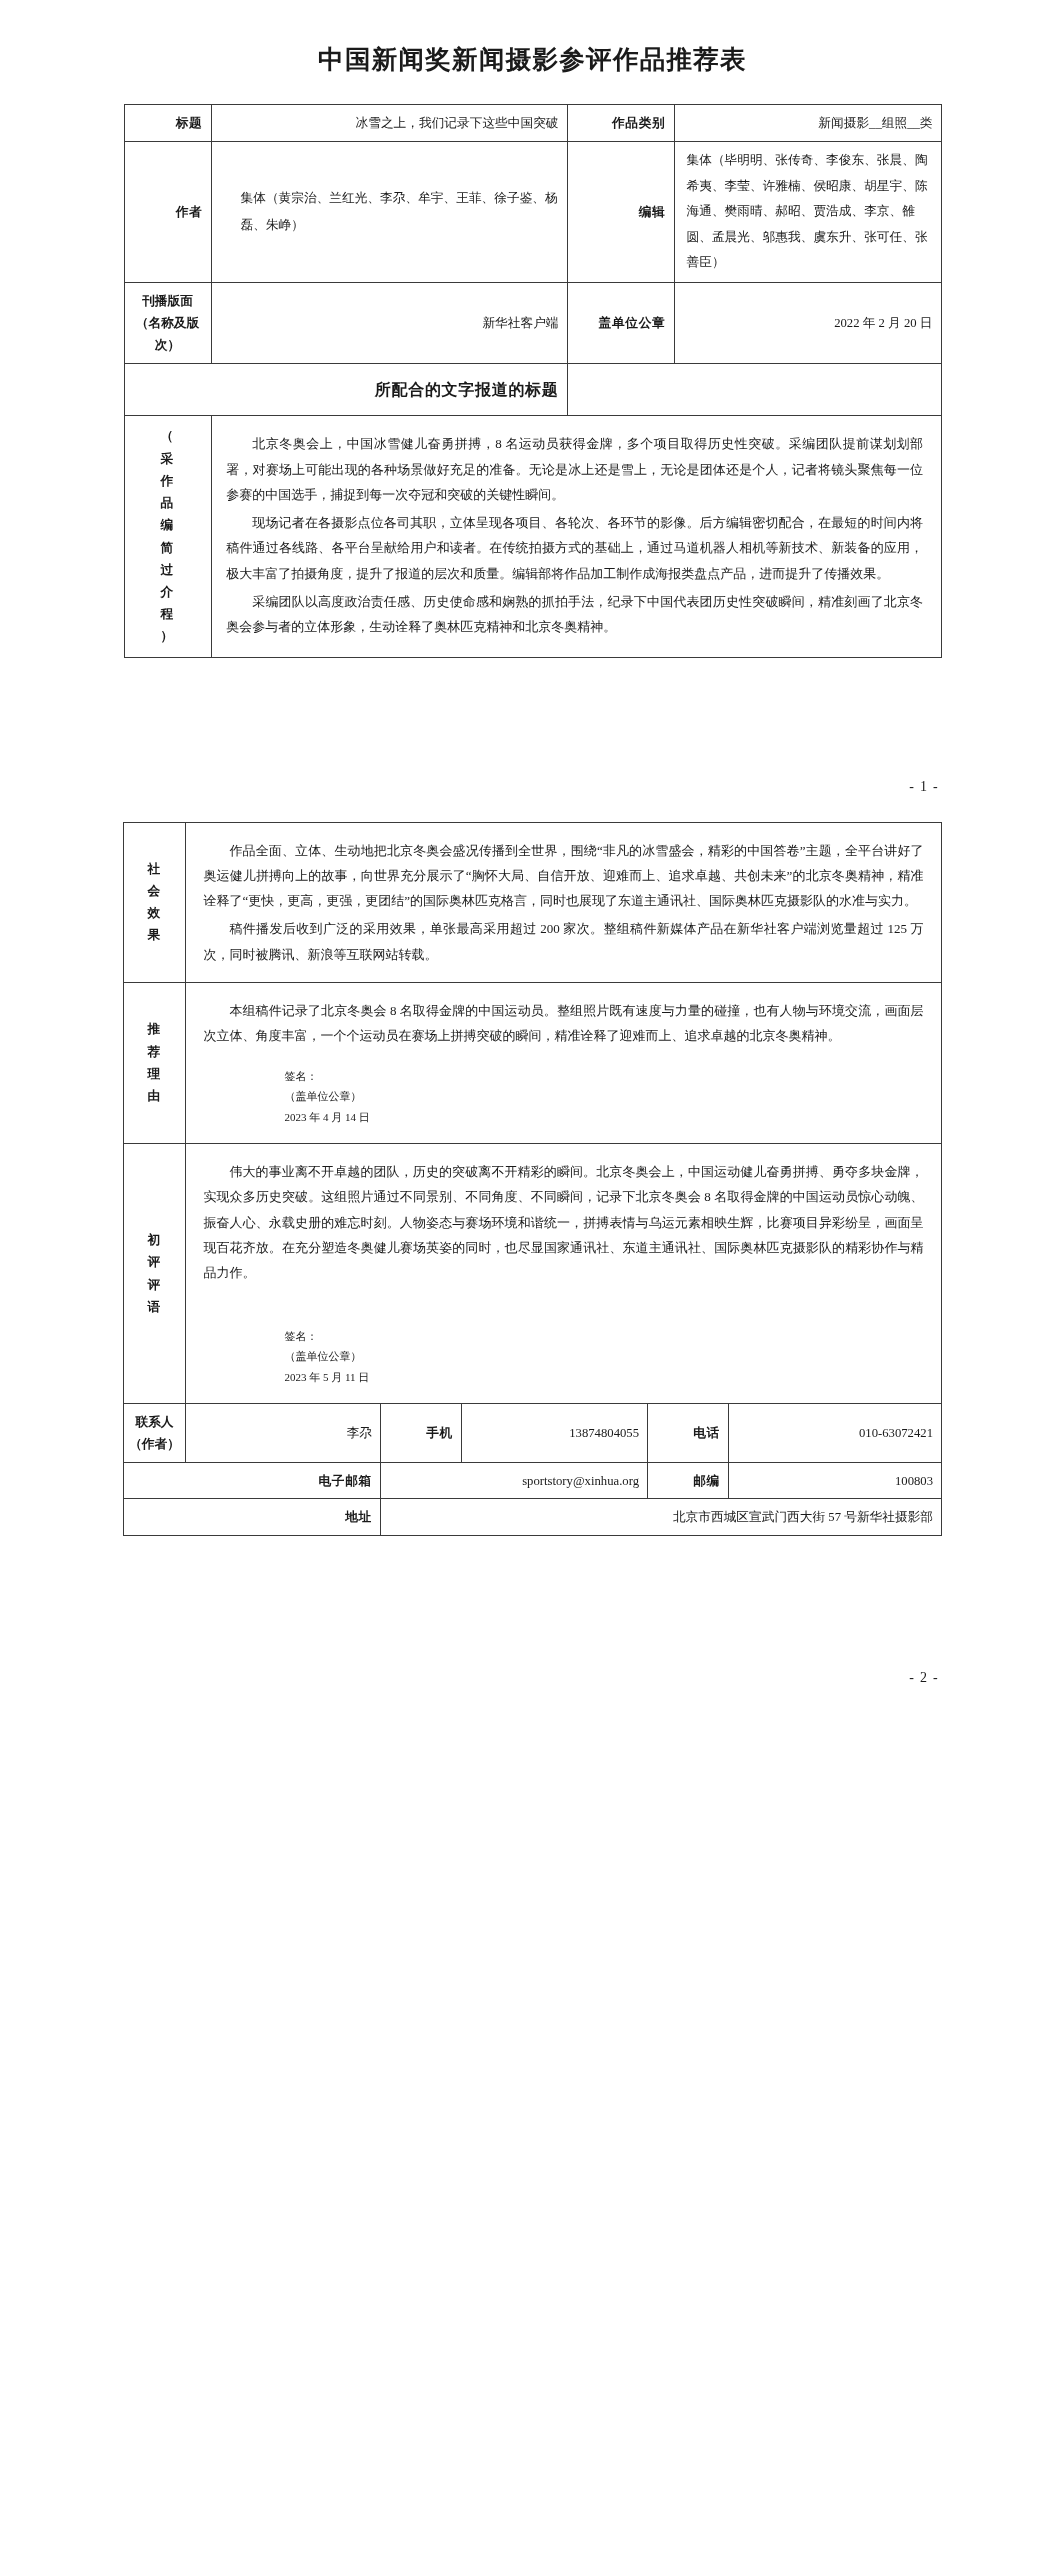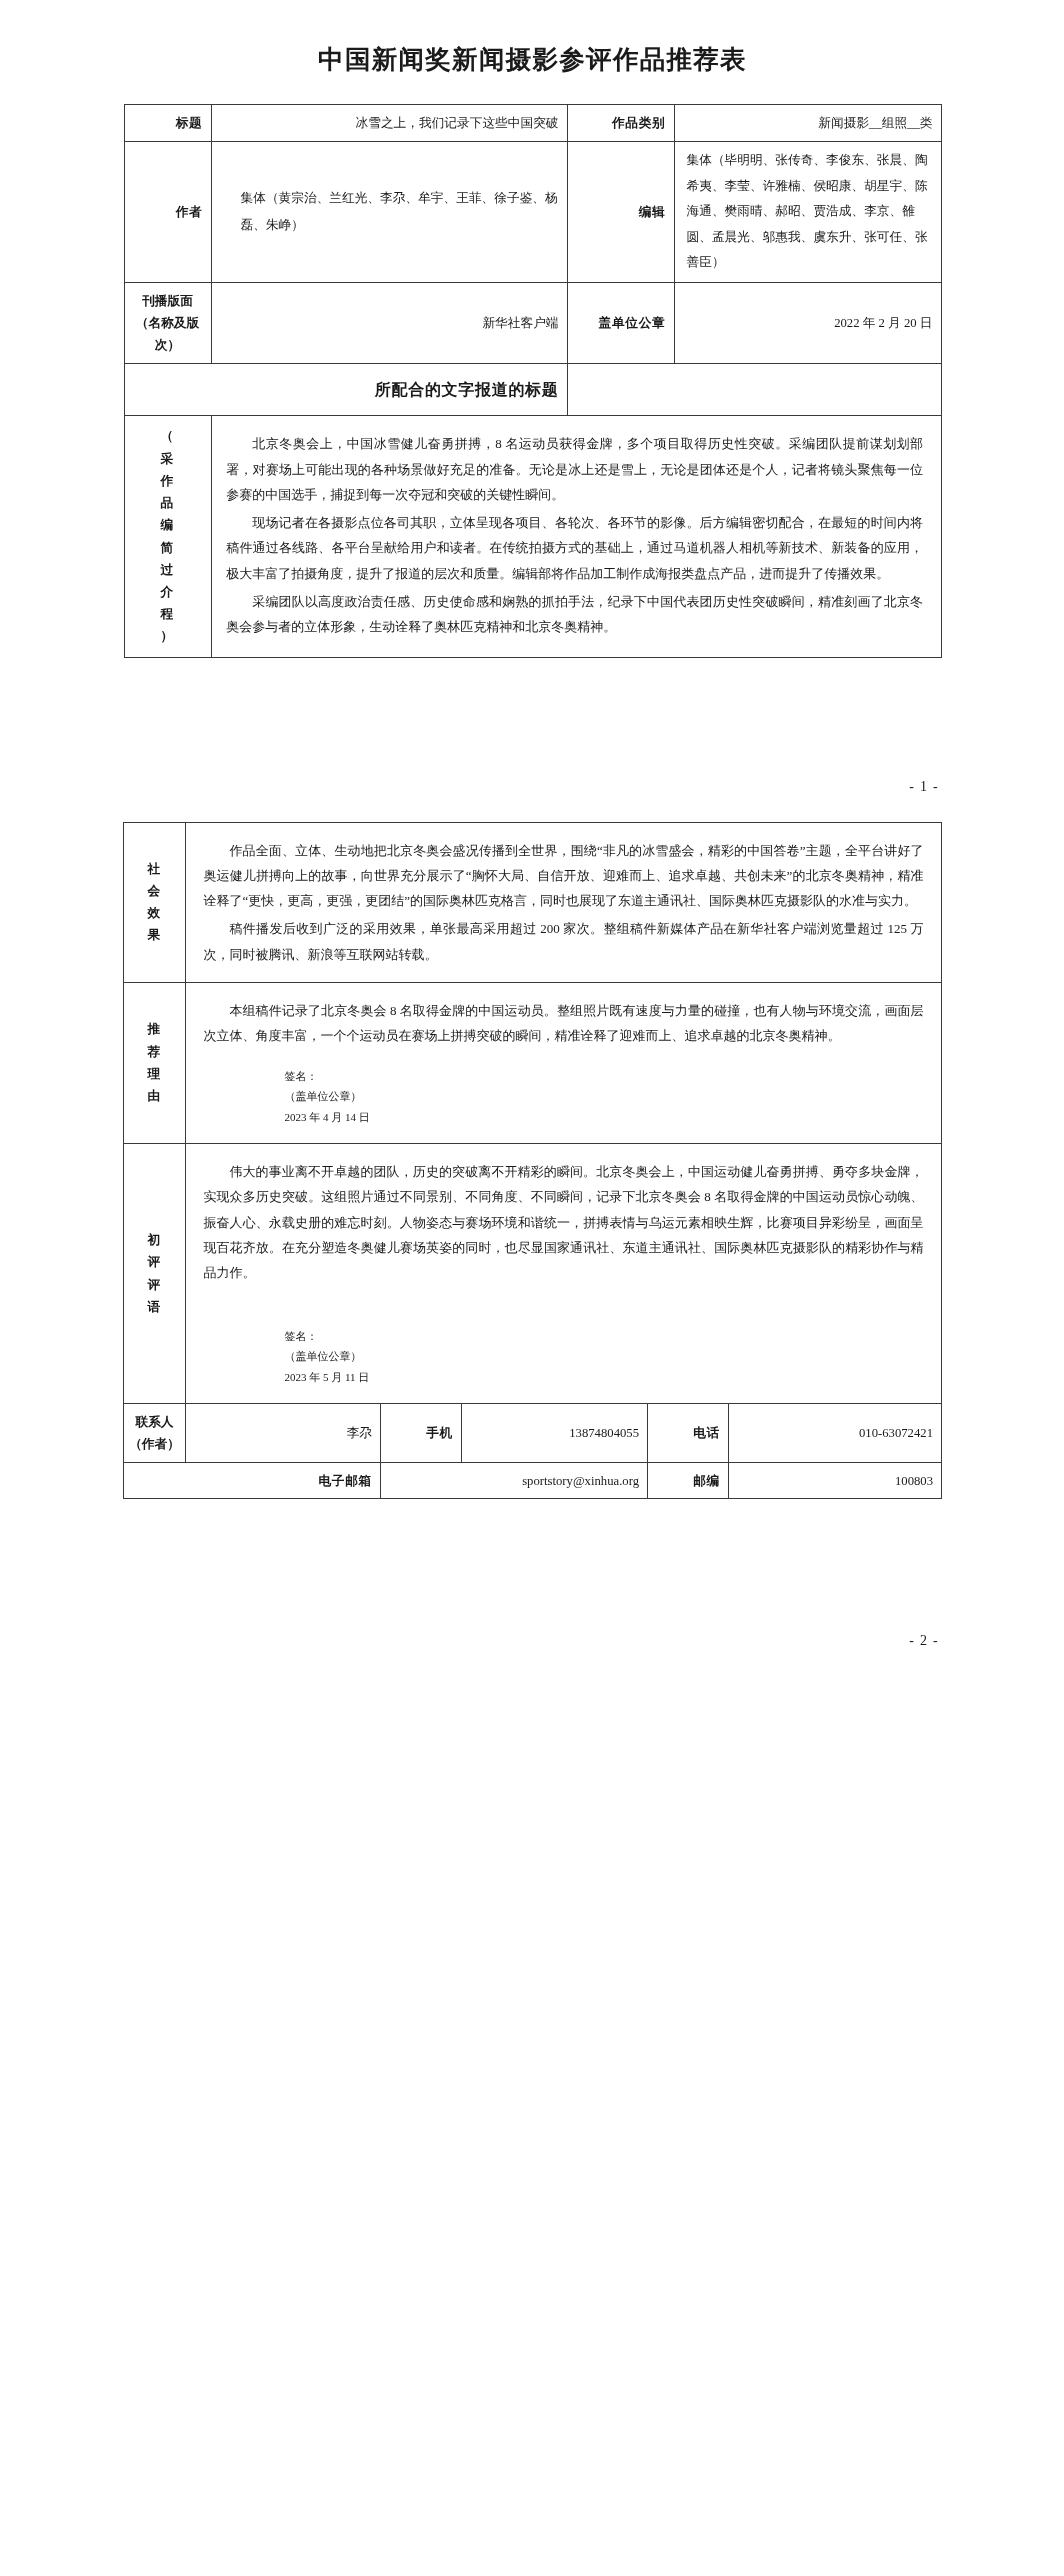--- a/index.html
+++ b/index.html
@@ -250,20 +250,24 @@
         <td class="val-c">13874804055</td>
         <td class="lbl">电话</td>
         <td class="val-c">010-63072421</td>
       </tr>
       <tr>
         <td class="lbl" colspan="2">电子邮箱</td>
         <td class="val-c" colspan="2">sportstory@xinhua.org</td>
         <td class="lbl">邮编</td>
         <td class="val-c">100803</td>
       </tr>
+      <tr>
+        <td class="lbl" colspan="2">地址</td>
+        <td class="val-c" colspan="4">北京市西城区宣武门西大街 57 号新华社摄影部</td>
+      </tr>
     </tbody>
   </table>
 
   <div class="gap2"></div>
   <div class="page-num">- 2 -</div>
   <div style="height:40px"></div>
 </div>
 
 
 </body></html>

